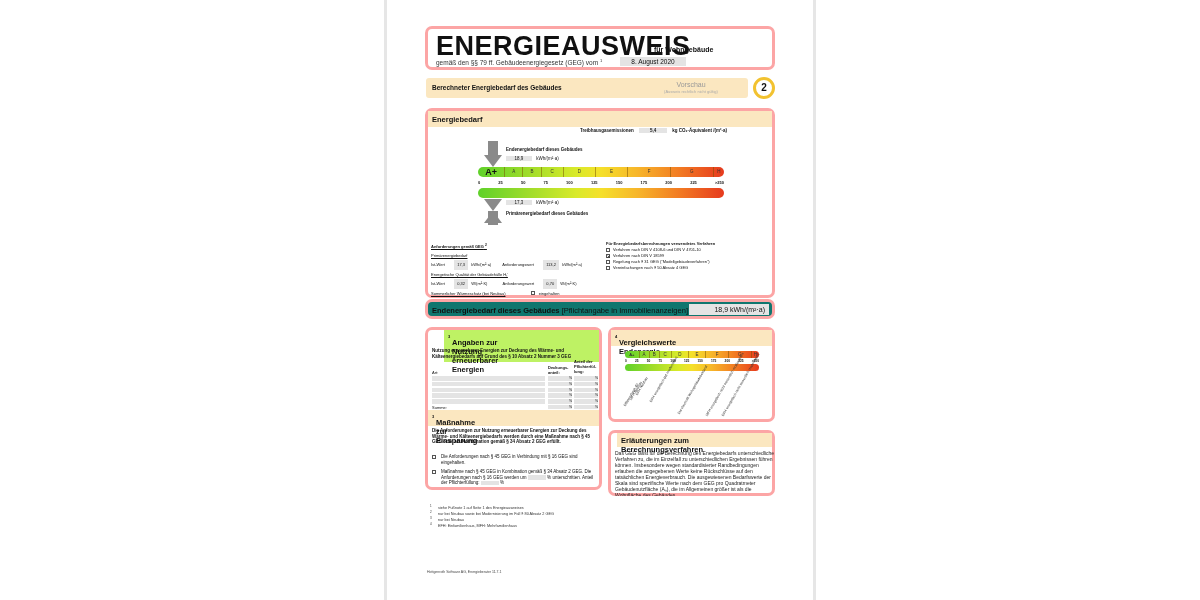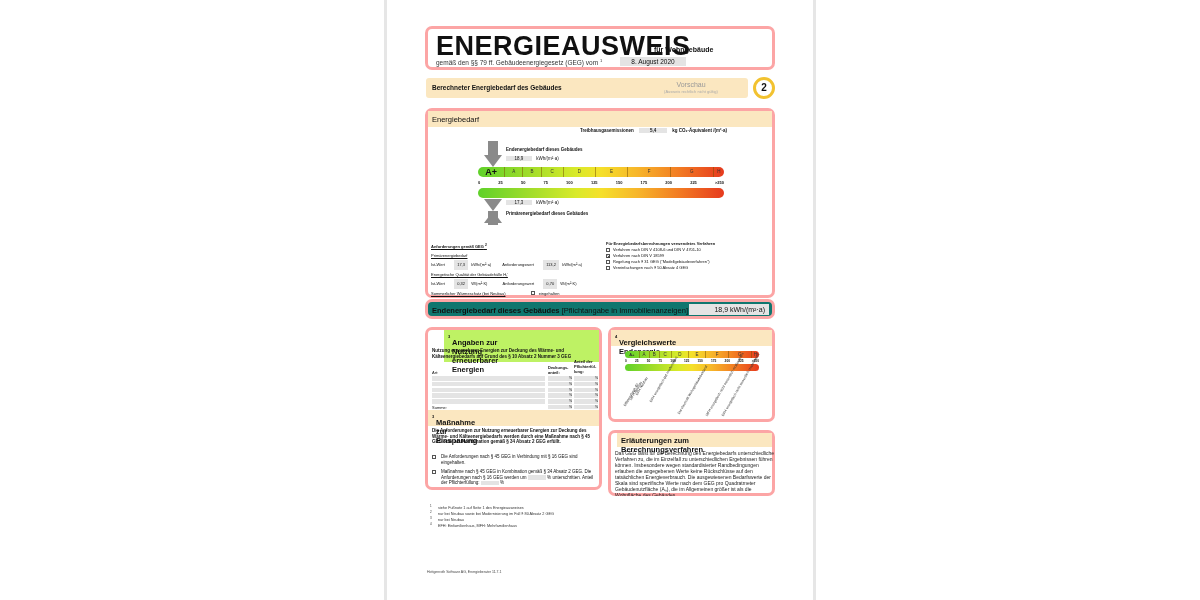--- a/index.html
+++ b/index.html
@@ -18,21 +18,21 @@
   .date-field { position: absolute; left: 192px; top: 28px; width: 66px; height: 9px; background: #e4e4e4; font-size: 6.5px; text-align: center; line-height: 9px; }
 
   .section-bar { position: absolute; left: 39px; top: 78px; width: 322px; height: 20px; background: #fbe7c0; border-radius: 3px; }
   .section-bar .lbl { position: absolute; left: 6px; top: 6px; font-size: 6.5px; font-weight: bold; }
   .vorschau { position: absolute; left: 215px; top: 3px; width: 100px; text-align: center; font-size: 7px; color: #999; }
   .vorschau small { display: block; font-size: 4px; color: #aaa; margin-top: 1px; }
   .page-num { position: absolute; left: 366px; top: 77px; width: 22px; height: 22px; border: 3px solid #f2c230; border-radius: 50%; font-size: 10px; font-weight: bold; text-align: center; line-height: 16px; }
 
   .energy-box { left: 38px; top: 108px; width: 350px; height: 190px; }
   .box-head { position: absolute; left: 0; top: 0; right: 0; height: 16px; background: #fbe7c0; }
-  .box-head span { position: absolute; left: 4px; top: 4px; font-size: 7.5px; font-weight: normal; }
+  .box-head span { position: absolute; left: 4px; top: 4px; font-size: 7.5px; font-weight: bold; }
   .small { font-size: 4.5px; }
   .bold { font-weight: bold; }
   .fieldbox { display: inline-block; background: #e4e4e4; text-align: center; }
 
   .ghg { position: absolute; left: 152px; top: 17px; font-size: 4.5px; font-weight: bold; white-space: nowrap; }
   .ghg .fieldbox { width: 28px; margin: 0 4px; }
 
   .arrow-down { position: absolute; width: 18px; height: 26px; }
   .arrow-down .shaft { position: absolute; left: 4px; top: 0; width: 10px; height: 14px; background: #8a8a8a; }
   .arrow-down .head { position: absolute; left: 0; top: 14px; width: 0; height: 0; border-left: 9px solid transparent; border-right: 9px solid transparent; border-top: 12px solid #8a8a8a; }

